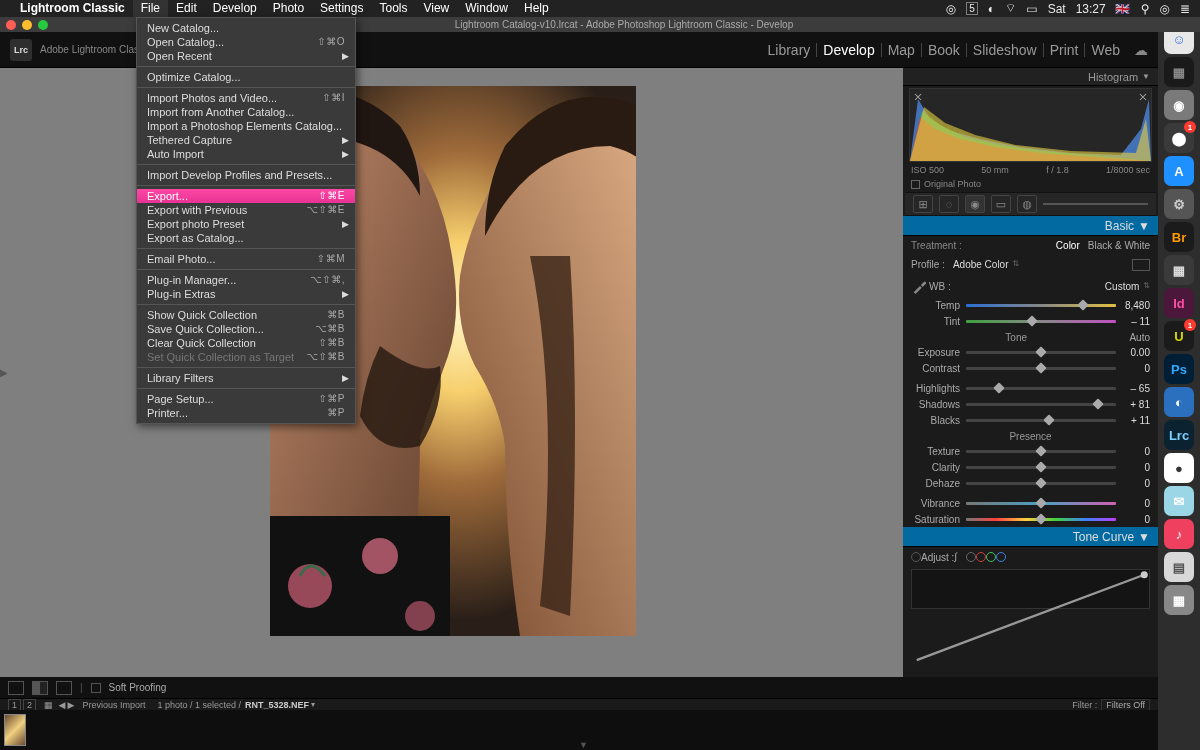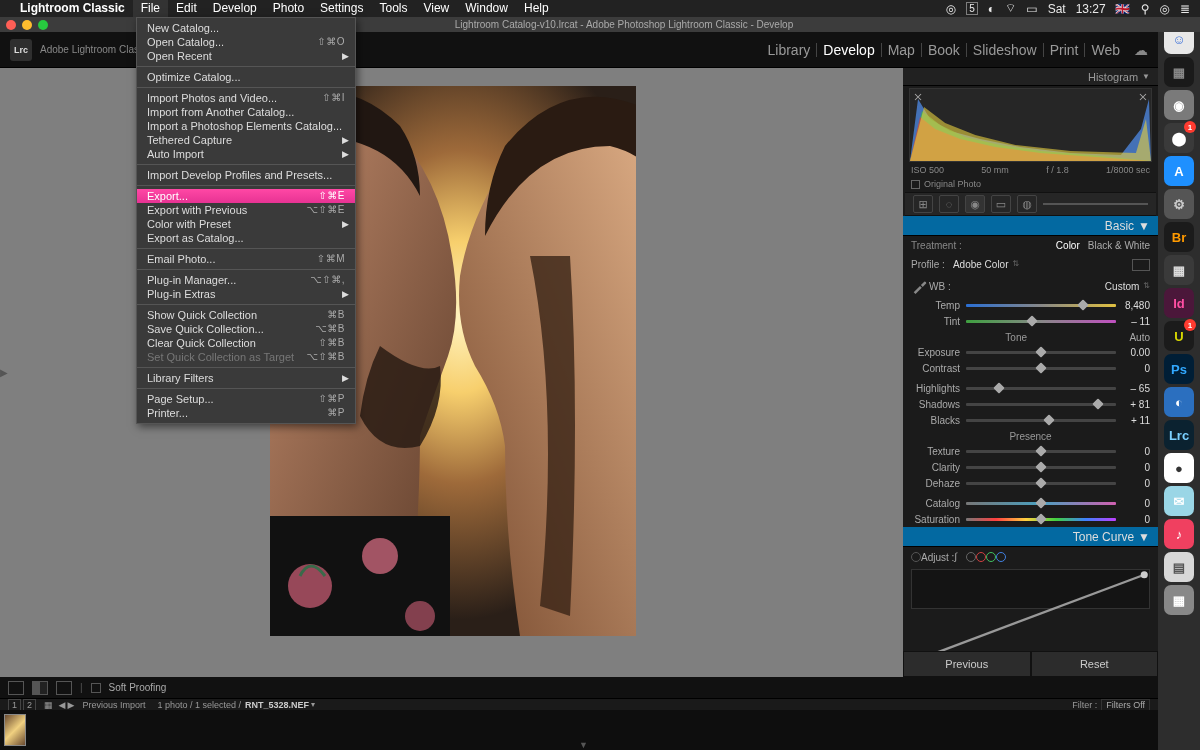--- a/index.html
+++ b/index.html
@@ -223,21 +223,21 @@
     <div class="dd-sep"></div>
     <div class="dd-item highlight">
       <span>Export...</span>
       <span class="shortcut">⇧⌘E</span>
     </div>
     <div class="dd-item">
       <span>Export with Previous</span>
       <span class="shortcut">⌥⇧⌘E</span>
     </div>
     <div class="dd-item">
-      <span>Color with Preset</span>
+      <span>Export photo Preset</span>
       <span class="sub-arrow">▶</span>
     </div>
     <div class="dd-item">
       <span>Export as Catalog...</span>
     </div>
     <div class="dd-sep"></div>
     <div class="dd-item">
       <span>Email Photo...</span>
       <span class="shortcut">⇧⌘M</span>
     </div>
@@ -474,21 +474,21 @@
         <div class="label">Dehaze</div>
         <div class="slider">
           <div class="track"></div>
           <div class="knob" style="left: calc(50% - 4px);"></div>
         </div>
         <div class="val">0</div>
       </div>
     </div>
   <div id="vib-sliders" style="margin-top:4px;">
       <div class="row">
-        <div class="label">Catalog</div>
+        <div class="label">Vibrance</div>
         <div class="slider grad-vib">
           <div class="track"></div>
           <div class="knob" style="left: calc(50% - 4px);"></div>
         </div>
         <div class="val">0</div>
       </div>
       <div class="row">
         <div class="label">Saturation</div>
         <div class="slider grad-sat">
           <div class="track"></div>
@@ -511,24 +511,20 @@
     <span class="circ g"></span>
     <span class="circ b"></span>
   </div>
   <div class="curve-box">
     <svg class="diag" viewBox="0 0 100 40">
         <line x1="2" y1="38" x2="98" y2="2" stroke="#999" stroke-width="1"></line>
         <circle cx="98" cy="2" r="1.5" fill="#ccc"></circle>
       </svg>
   </div>
 
-  <div class="btn-row">
-    <div class="btn">Previous</div>
-    <div class="btn">Reset</div>
-  </div>
 </div>
 
 <div class="bottom-tb">
   <div class="ico"></div>
   <div class="ico" style="background:linear-gradient(90deg,#555 50%,#222 50%);"></div>
   <div class="ico"></div>
   <span style="color:#555;">|</span>
   <div class="chk"></div>
   <span>Soft Proofing</span>
 </div>

